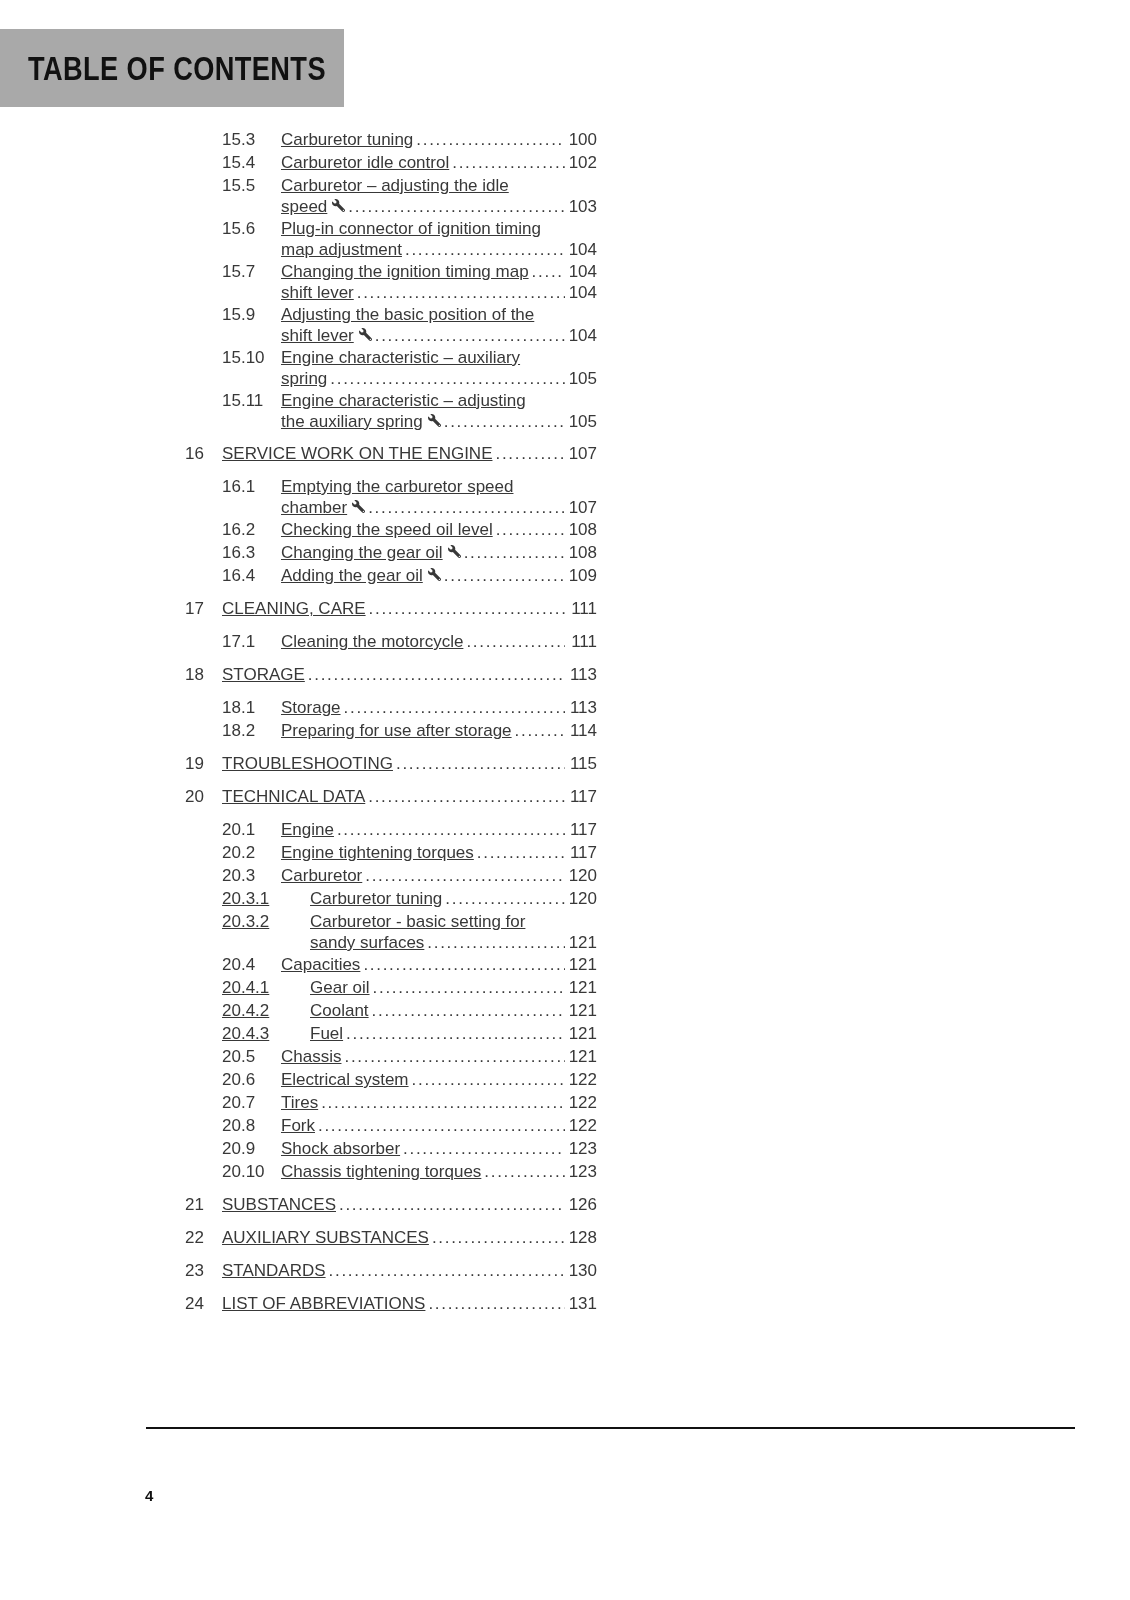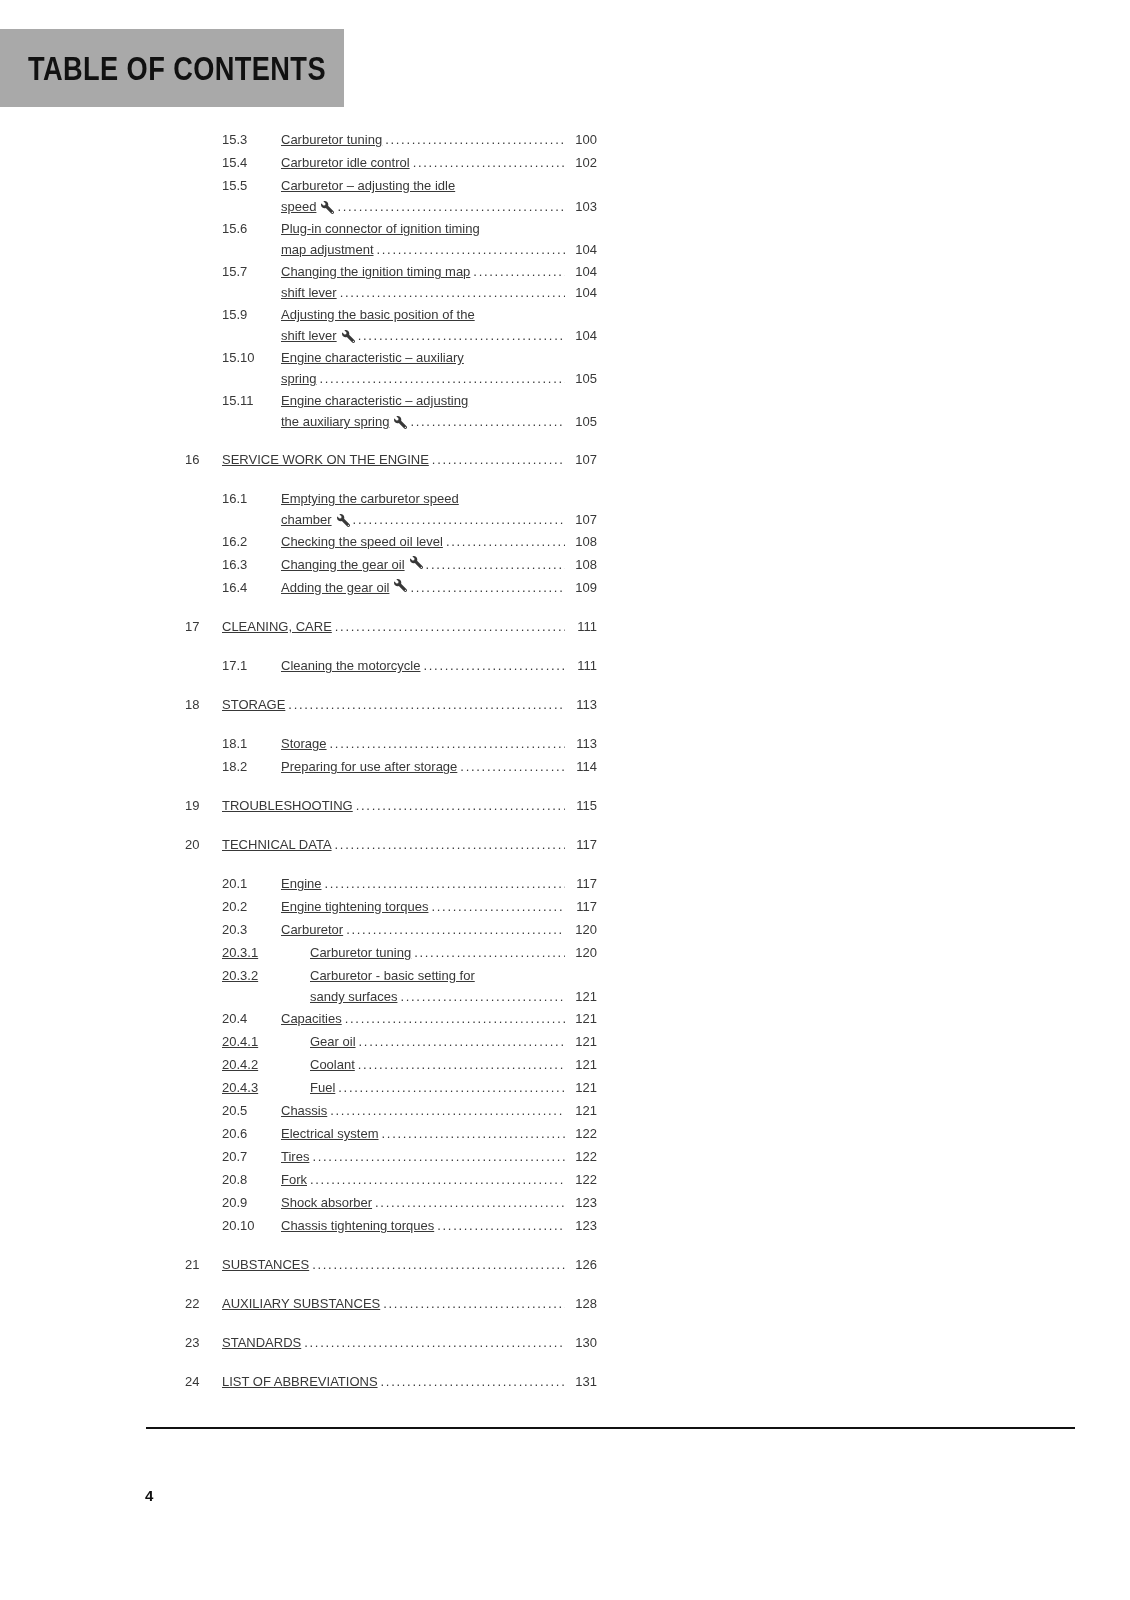--- a/index.html
+++ b/index.html
@@ -40,33 +40,33 @@
     transform: scaleX(0.80);
     transform-origin: left center;
     white-space: nowrap;
   }
 
   
   .col {
     position: absolute;
     top: 128px;
     color: var(--body-text, #383838);
-    font-size: 13px;
+    font-size: 17px;
   }
   .col-left  { left: 185px; width: 412px; }
   .col-right { left: 620px; width: 413px; }
 
   .line {
     display: flex;
     align-items: baseline;
     line-height: 23px;
     white-space: nowrap;
   }
-  .line.cont { line-height: 20px; align-items: center; }
-  .line.gap  { margin-top: 16px; }
+  .line.cont { line-height: 20px; }
+  .line.gap  { margin-top: 10px; }
 
   .num { flex: 0 0 37px; }
   .line.sub    { padding-left: 37px; }
   .line.subsub { padding-left: 37px; }
   .line.sub    .num { flex: 0 0 59px; }
   .line.subsub .num { flex: 0 0 88px; text-decoration: underline; }
   .line.cont.sub    { padding-left: 96px; }
   .line.cont.subsub { padding-left: 125px; }
 
   .txt { flex: 0 0 auto; text-decoration: underline; }

